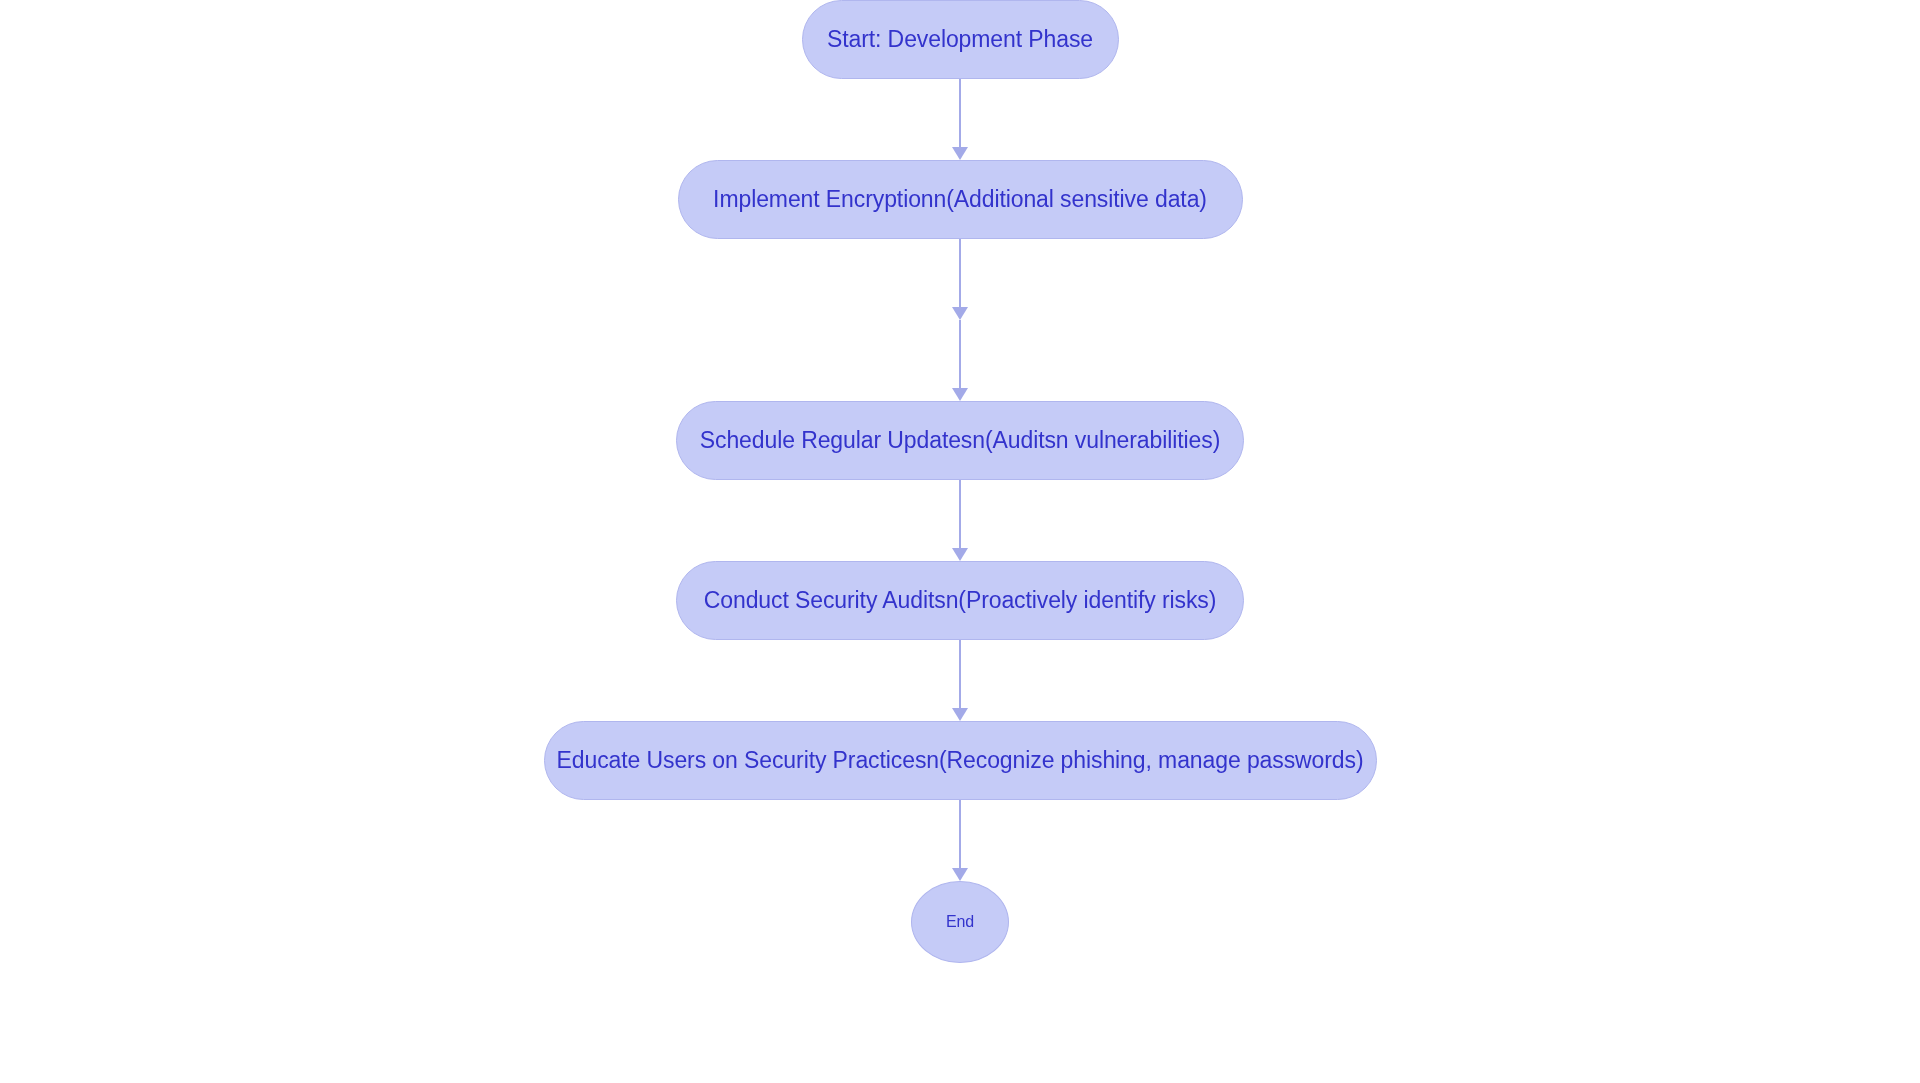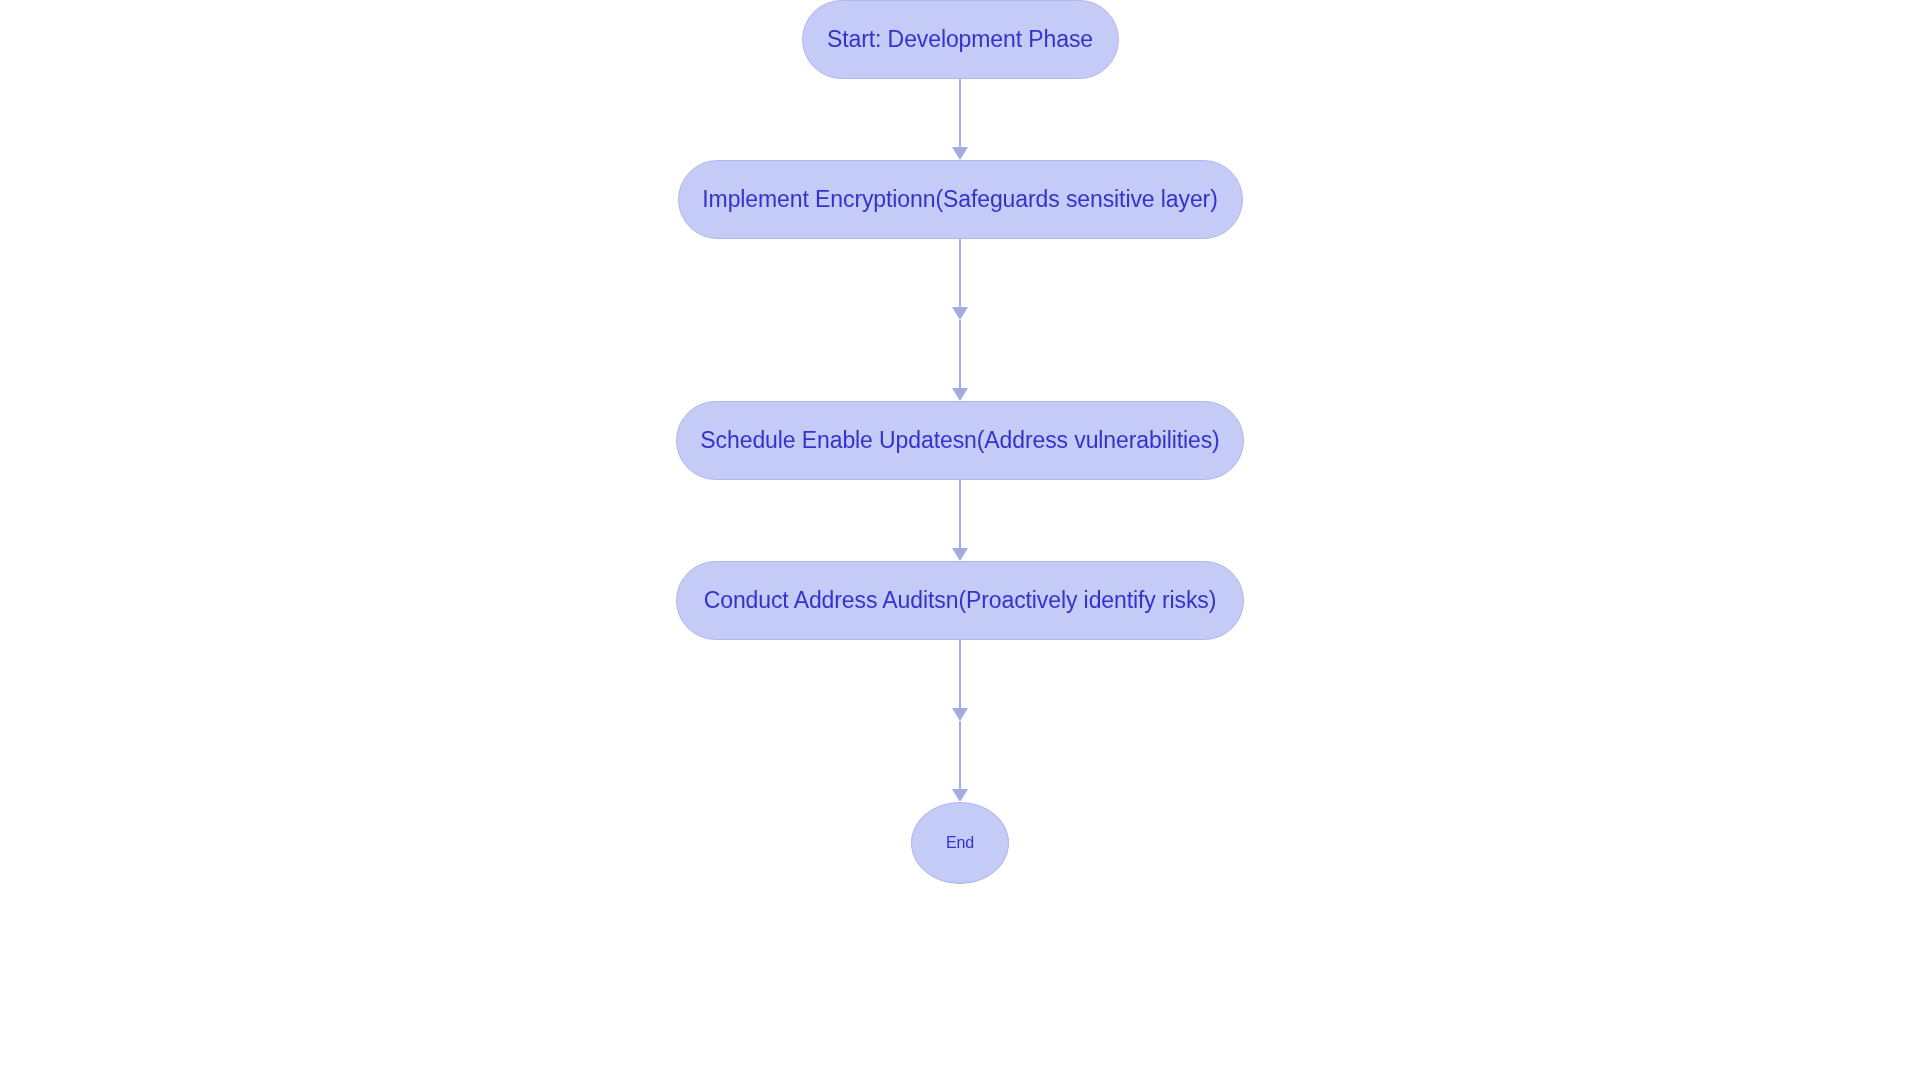--- a/index.html
+++ b/index.html
@@ -106,52 +106,55 @@
     <div class="node w-start">
       <span class="node-label">Start: Development Phase</span>
     </div>
 
     <div class="connector">
       <div class="shaft"></div>
       <div class="arrowhead"></div>
     </div>
 
     <div class="node w-n1">
-      <span class="node-label">Implement Encryptionn(Safeguards sensitive layer)</span>
+      <span class="node-label">Implement Encryptionn(Additional sensitive data)</span>
     </div>
 
     <div class="connector">
       <div class="shaft"></div>
       <div class="arrowhead"></div>
     </div>
 
 
     <div class="connector">
       <div class="shaft"></div>
       <div class="arrowhead"></div>
     </div>
 
     <div class="node w-n3">
-      <span class="node-label">Schedule Enable Updatesn(Address vulnerabilities)</span>
+      <span class="node-label">Schedule Regular Updatesn(Auditsn vulnerabilities)</span>
     </div>
 
     <div class="connector">
       <div class="shaft"></div>
       <div class="arrowhead"></div>
     </div>
 
     <div class="node w-n4">
-      <span class="node-label">Conduct Address Auditsn(Proactively identify risks)</span>
+      <span class="node-label">Conduct Security Auditsn(Proactively identify risks)</span>
     </div>
 
     <div class="connector">
       <div class="shaft"></div>
       <div class="arrowhead"></div>
     </div>
 
+    <div class="node w-n5">
+      <span class="node-label">Educate Users on Security Practicesn(Recognize phishing, manage passwords)</span>
+    </div>
 
     <div class="connector">
       <div class="shaft"></div>
       <div class="arrowhead"></div>
     </div>
 
     <div class="node terminal-end">
       <span class="node-label">End</span>
     </div>
 

